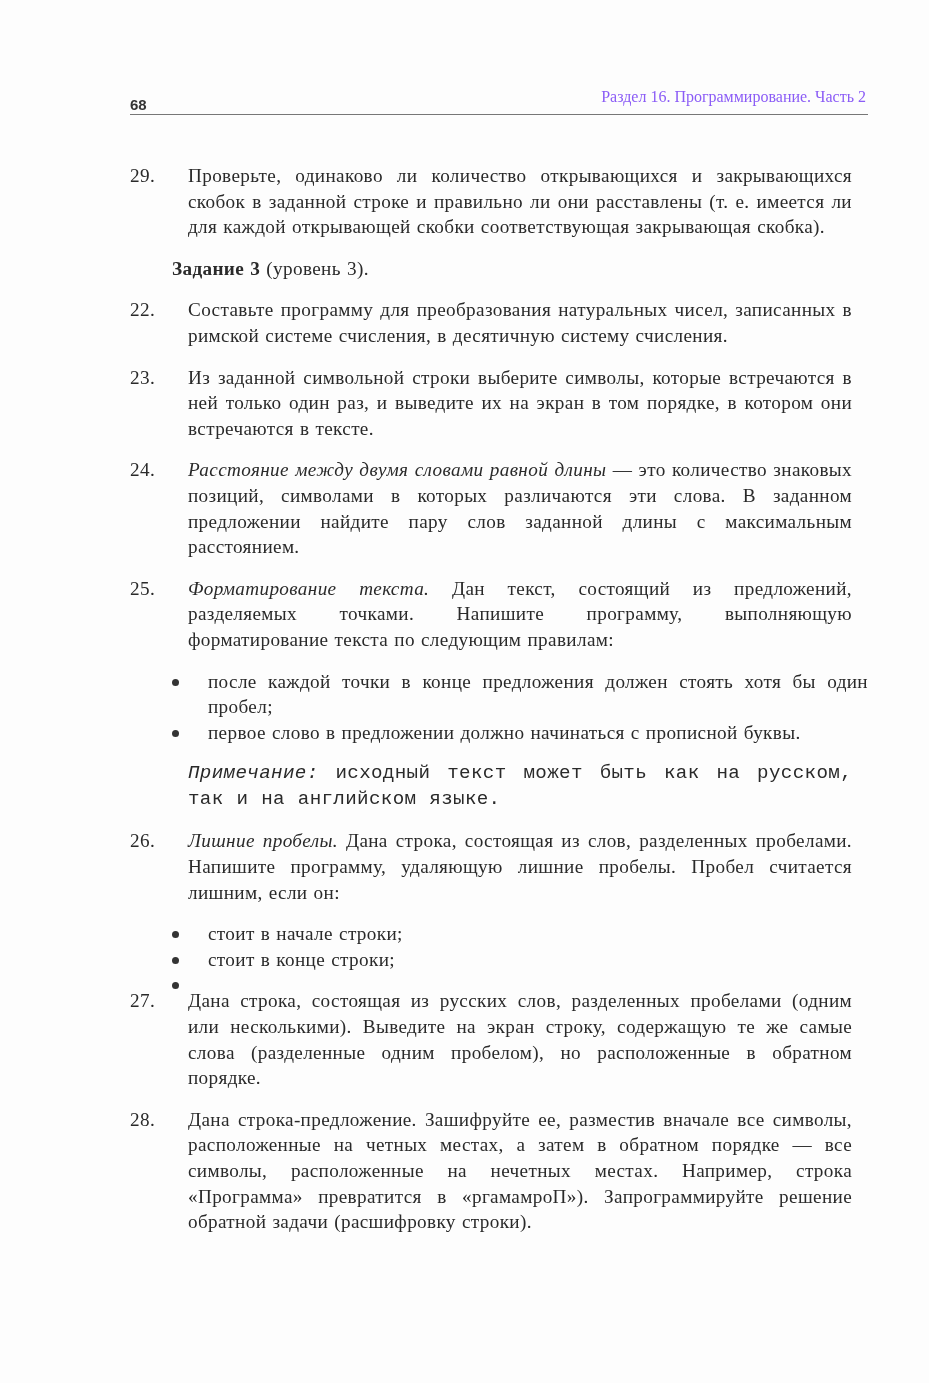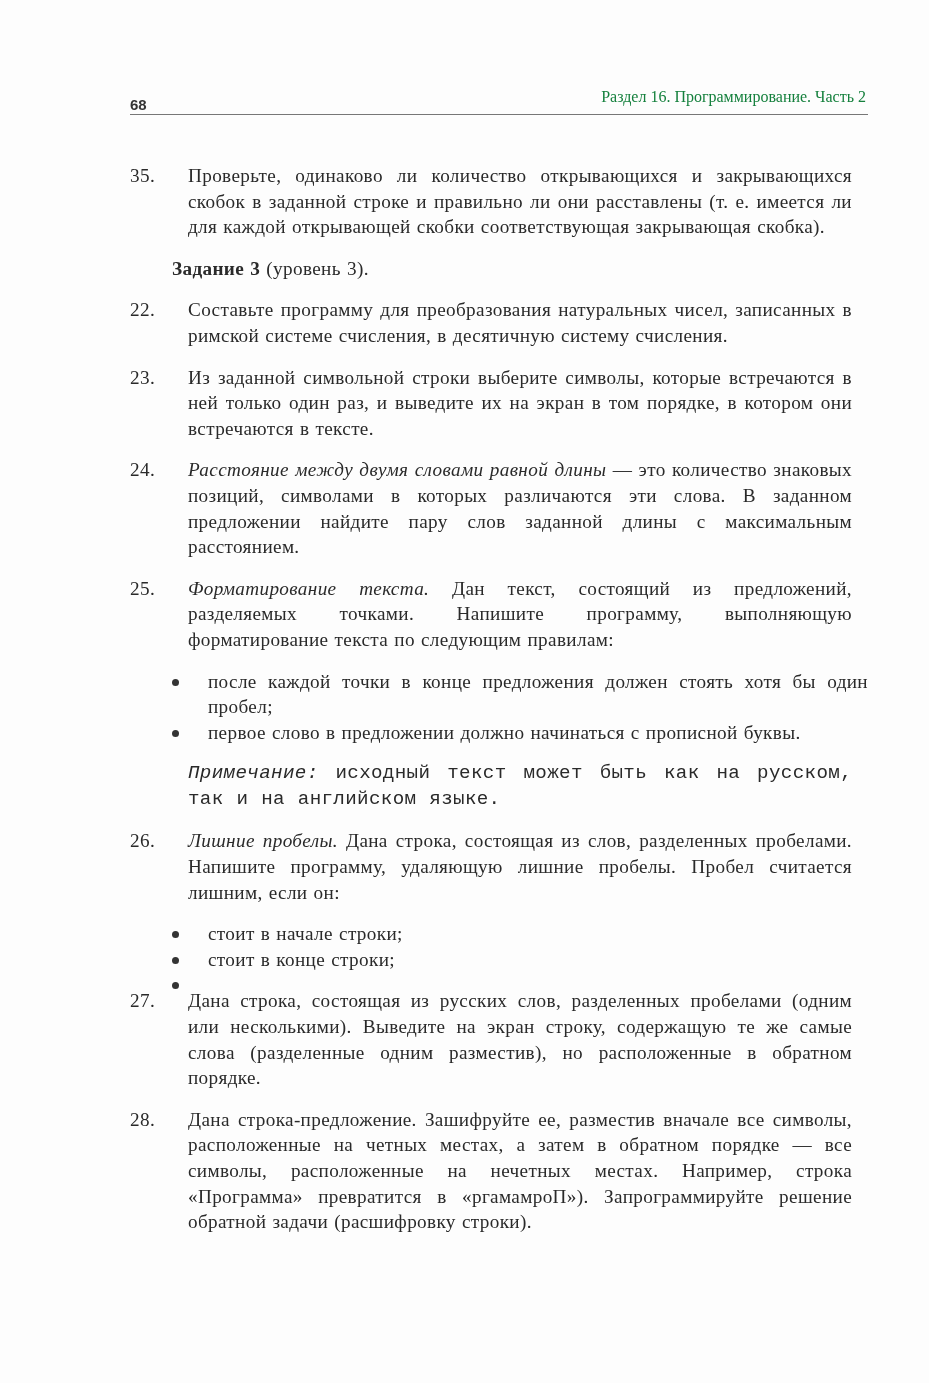--- a/index.html
+++ b/index.html
@@ -13,21 +13,21 @@
   }
   .page-header {
     position: absolute; left: 130px; top: 86px; width: 736px; height: 26px;
   }
   .page-number {
     position: absolute; left: 0; top: 2px;
     font-family: "Liberation Sans", sans-serif; font-weight: bold; font-size: 15px; color: #333; margin-top: 8px;
   }
   .running-title {
     position: absolute; right: 0; top: 2px;
-    font-family: "Liberation Serif", serif; font-size: 16px; color: #15803d;
+    font-family: "Liberation Serif", serif; font-size: 16px; color: #8b5cf6;
   }
   .header-rule {
     position: absolute; left: 130px; top: 114px; width: 738px; height: 1px;
     background: #777;
   }
   .content {
     position: absolute; left: 130px; top: 147px; width: 738px;
     font-family: "Liberation Serif", serif;
     font-size: 19.2px;
     line-height: 25.6px;
@@ -69,21 +69,21 @@
 
 <div class="page-header">
   <span class="page-number">68</span>
   <span class="running-title">Раздел 16. Программирование. Часть 2</span>
 </div>
 <div class="header-rule"></div>
 
 <div class="content">
 
   <div class="task">
-    <span class="task-num">35.</span>
+    <span class="task-num">29.</span>
     <p>Проверьте, одинаково ли количество открывающихся и закрывающихся скобок в заданной строке и правильно ли они расставлены (т. е. имеется ли для каждой открывающей скобки соответствующая закрывающая скобка).</p>
   </div>
 
   <div class="section-heading">
     <b>Задание 3</b><span> (уровень 3).</span>
   </div>
 
   <div class="task">
     <span class="task-num">22.</span>
     <p>Составьте программу для преобразования натуральных чисел, записанных в римской системе счисления, в десятичную систему счисления.</p>
@@ -114,21 +114,21 @@
     <p><em>Лишние пробелы.</em><span> Дана строка, состоящая из слов, разделенных пробелами. Напишите программу, удаляющую лишние пробелы. Пробел считается лишним, если он:</span></p>
     <ul class="bullets">
       <li><span class="bullet-icon"></span><span>стоит в начале строки;</span></li>
       <li><span class="bullet-icon"></span><span>стоит в конце строки;</span></li>
       <li><span class="bullet-icon"></span></li>
     </ul>
   </div>
 
   <div class="task">
     <span class="task-num">27.</span>
-    <p>Дана строка, состоящая из русских слов, разделенных пробелами (одним или несколькими). Выведите на экран строку, содержащую те же самые слова (разделенные одним разместив), но расположенные в обратном порядке.</p>
+    <p>Дана строка, состоящая из русских слов, разделенных пробелами (одним или несколькими). Выведите на экран строку, содержащую те же самые слова (разделенные одним пробелом), но расположенные в обратном порядке.</p>
   </div>
 
   <div class="task">
     <span class="task-num">28.</span>
     <p>Дана строка-предложение. Зашифруйте ее, разместив вначале все символы, расположенные на четных местах, а затем в обратном порядке — все символы, расположенные на нечетных местах. Например, строка «Программа» превратится в «ргамамроП»). Запрограммируйте решение обратной задачи (расшифровку строки).</p>
   </div>
 
 </div>
 
 </body></html>

